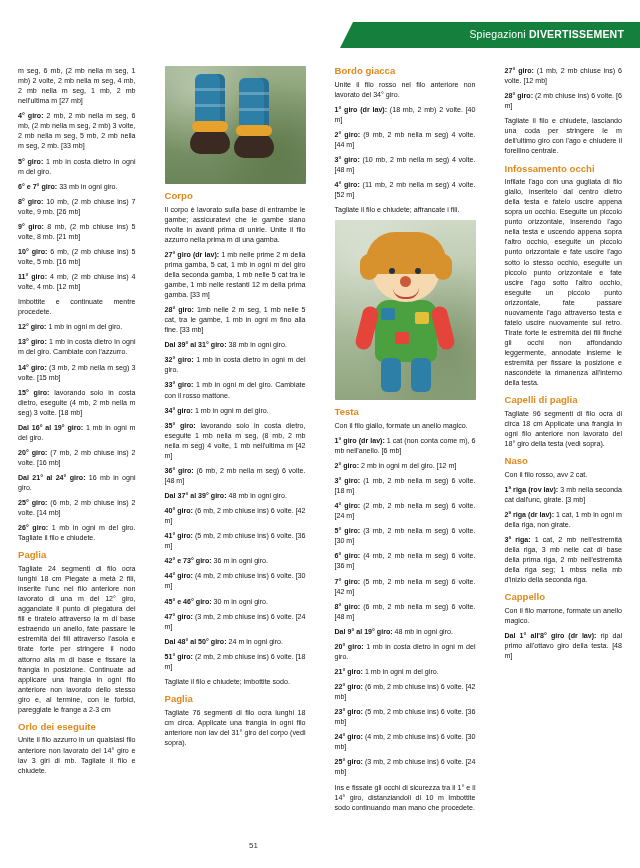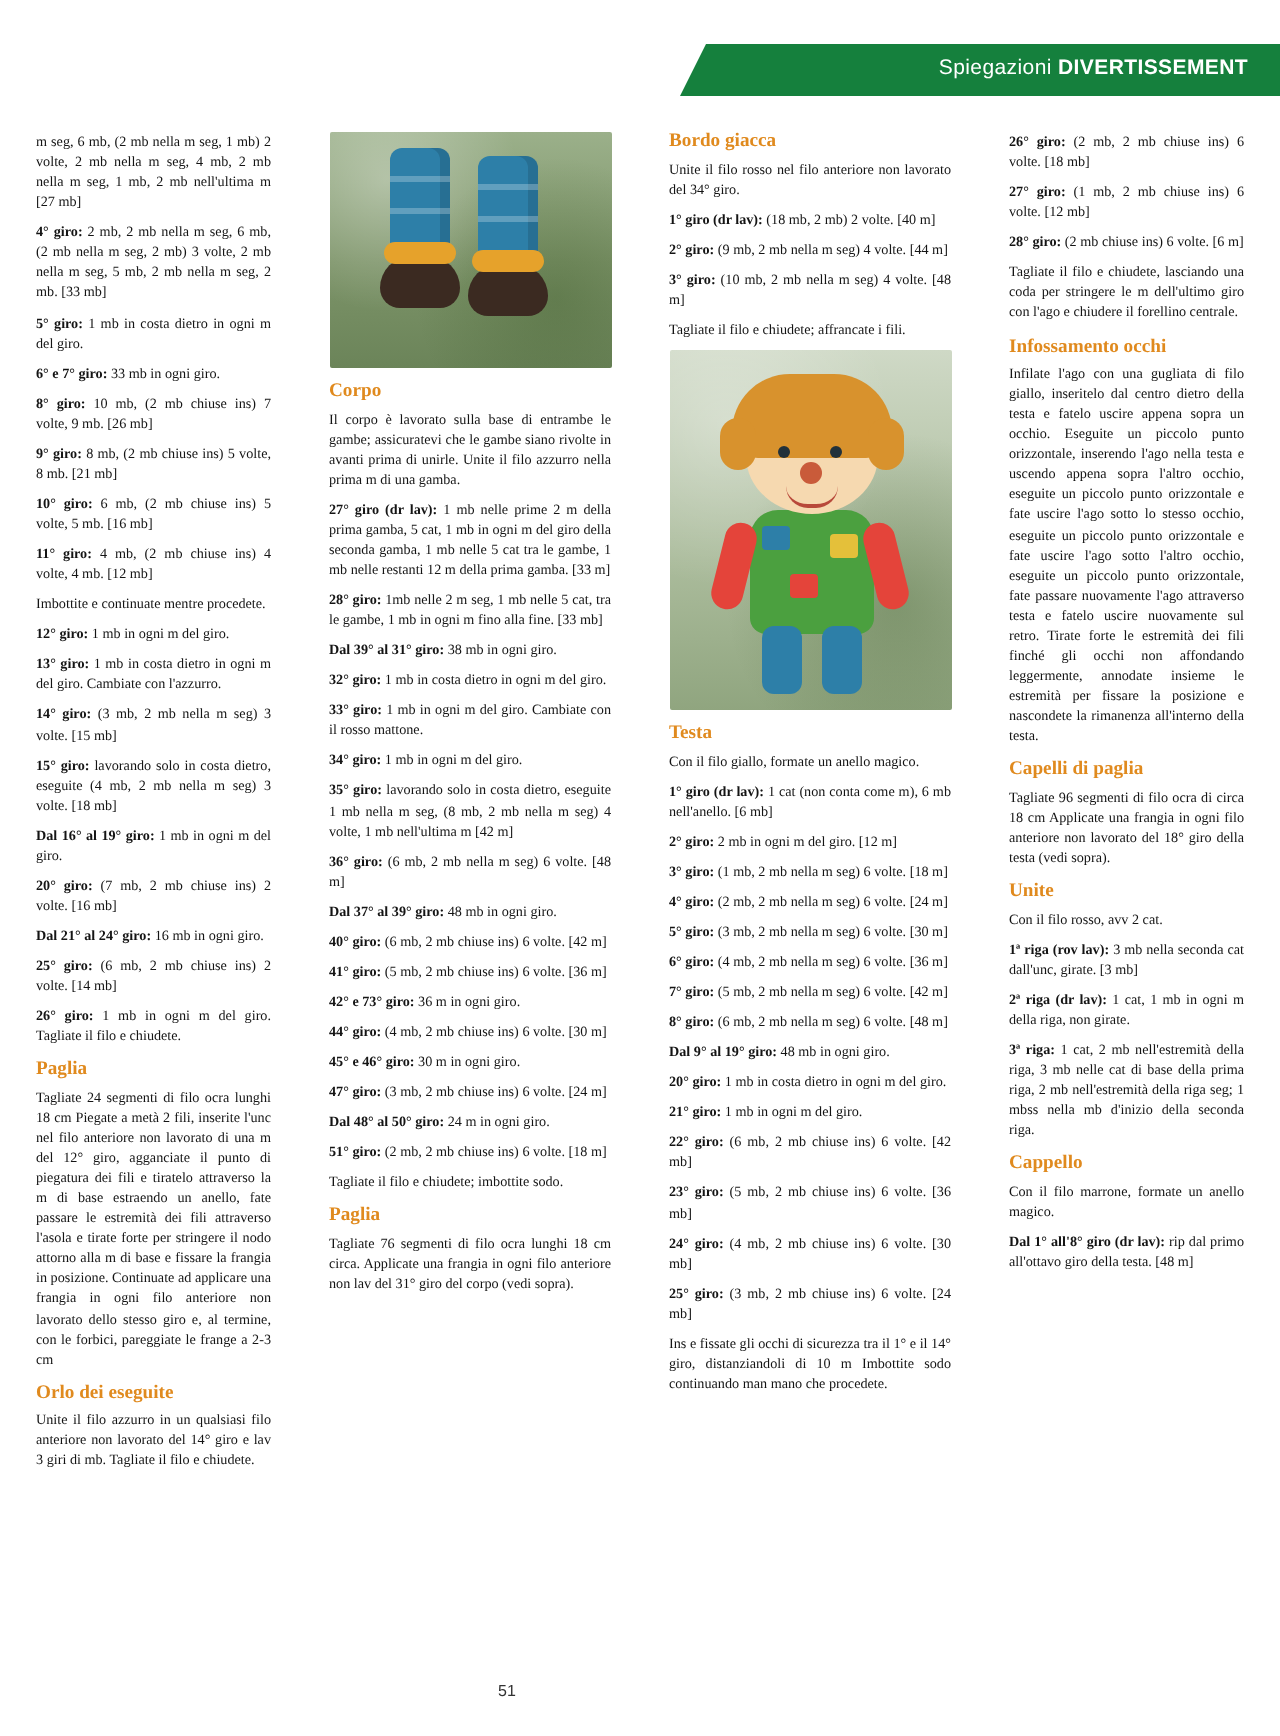--- a/index.html
+++ b/index.html
@@ -57,21 +57,20 @@
 
   
   .columns {
     position: absolute;
     top: 66px;
     left: 18px;
     width: 604px;
     height: 760px;
     display: flex;
     gap: 29px;
-    font-family: Liberation Serif, serif;
   }
   .col {
     width: 141px;
     font-size: 7.1px;
     line-height: 1.42;
     text-align: justify;
     color: #141414;
   }
   .col p {
     margin: 0 0 5px 0;
@@ -317,20 +316,21 @@
       <p>Tagliate il filo e chiudete; imbottite sodo.</p>
       <div class="sec-title">Paglia</div>
       <p>Tagliate 76 segmenti di filo ocra lunghi 18 cm circa. Applicate una frangia in ogni filo anteriore non lav del 31° giro del corpo (vedi sopra).</p>
     </div>
   <div class="col">
       <div class="sec-title first">Bordo giacca</div>
       <p>Unite il filo rosso nel filo anteriore non lavorato del 34° giro.</p>
       <p><b>1° giro (dr lav):</b> (18 mb, 2 mb) 2 volte. [40 m]</p>
       <p><b>2° giro:</b> (9 mb, 2 mb nella m seg) 4 volte. [44 m]</p>
       <p><b>3° giro:</b> (10 mb, 2 mb nella m seg) 4 volte. [48 m]</p>
+      <p><b>4° giro:</b> (11 mb, 2 mb nella m seg) 4 volte. [52 m]</p>
       <p>Tagliate il filo e chiudete; affrancate i fili.</p>
       <div class="photo photo-doll">
         <div class="feet-bg-blur"></div>
         <div class="doll-body"></div>
         <div class="doll-arm l"></div>
         <div class="doll-arm r"></div>
         <div class="doll-patch p1"></div>
         <div class="doll-patch p2"></div>
         <div class="doll-patch p3"></div>
         <div class="doll-legp l"></div>
@@ -355,29 +355,28 @@
       <p><b>Dal 9° al 19° giro:</b> 48 mb in ogni giro.</p>
       <p><b>20° giro:</b> 1 mb in costa dietro in ogni m del giro.</p>
       <p><b>21° giro:</b> 1 mb in ogni m del giro.</p>
       <p><b>22° giro:</b> (6 mb, 2 mb chiuse ins) 6 volte. [42 mb]</p>
       <p><b>23° giro:</b> (5 mb, 2 mb chiuse ins) 6 volte. [36 mb]</p>
       <p><b>24° giro:</b> (4 mb, 2 mb chiuse ins) 6 volte. [30 mb]</p>
       <p><b>25° giro:</b> (3 mb, 2 mb chiuse ins) 6 volte. [24 mb]</p>
       <p>Ins e fissate gli occhi di sicurezza tra il 1° e il 14° giro, distanziandoli di 10 m Imbottite sodo continuando man mano che procedete.</p>
     </div>
   <div class="col">
-      <p><b>26° giro:</b> (2 mb, 2 mb chiuse ins) 6 volte. [18 mb]</p>
       <p><b>27° giro:</b> (1 mb, 2 mb chiuse ins) 6 volte. [12 mb]</p>
       <p><b>28° giro:</b> (2 mb chiuse ins) 6 volte. [6 m]</p>
       <p>Tagliate il filo e chiudete, lasciando una coda per stringere le m dell'ultimo giro con l'ago e chiudere il forellino centrale.</p>
       <div class="sec-title">Infossamento occhi</div>
       <p>Infilate l'ago con una gugliata di filo giallo, inseritelo dal centro dietro della testa e fatelo uscire appena sopra un occhio. Eseguite un piccolo punto orizzontale, inserendo l'ago nella testa e uscendo appena sopra l'altro occhio, eseguite un piccolo punto orizzontale e fate uscire l'ago sotto lo stesso occhio, eseguite un piccolo punto orizzontale e fate uscire l'ago sotto l'altro occhio, eseguite un piccolo punto orizzontale, fate passare nuovamente l'ago attraverso testa e fatelo uscire nuovamente sul retro. Tirate forte le estremità dei fili finché gli occhi non affondando leggermente, annodate insieme le estremità per fissare la posizione e nascondete la rimanenza all'interno della testa.</p>
       <div class="sec-title">Capelli di paglia</div>
       <p>Tagliate 96 segmenti di filo ocra di circa 18 cm Applicate una frangia in ogni filo anteriore non lavorato del 18° giro della testa (vedi sopra).</p>
-      <div class="sec-title">Unite</div>
+      <div class="sec-title">Naso</div>
       <p>Con il filo rosso, avv 2 cat.</p>
       <p><b>1ª riga (rov lav):</b> 3 mb nella seconda cat dall'unc, girate. [3 mb]</p>
       <p><b>2ª riga (dr lav):</b> 1 cat, 1 mb in ogni m della riga, non girate.</p>
       <p><b>3ª riga:</b> 1 cat, 2 mb nell'estremità della riga, 3 mb nelle cat di base della prima riga, 2 mb nell'estremità della riga seg; 1 mbss nella mb d'inizio della seconda riga.</p>
       <div class="sec-title">Cappello</div>
       <p>Con il filo marrone, formate un anello magico.</p>
       <p><b>Dal 1° all'8° giro (dr lav):</b> rip dal primo all'ottavo giro della testa. [48 m]</p>
     </div>
 </div>
 

